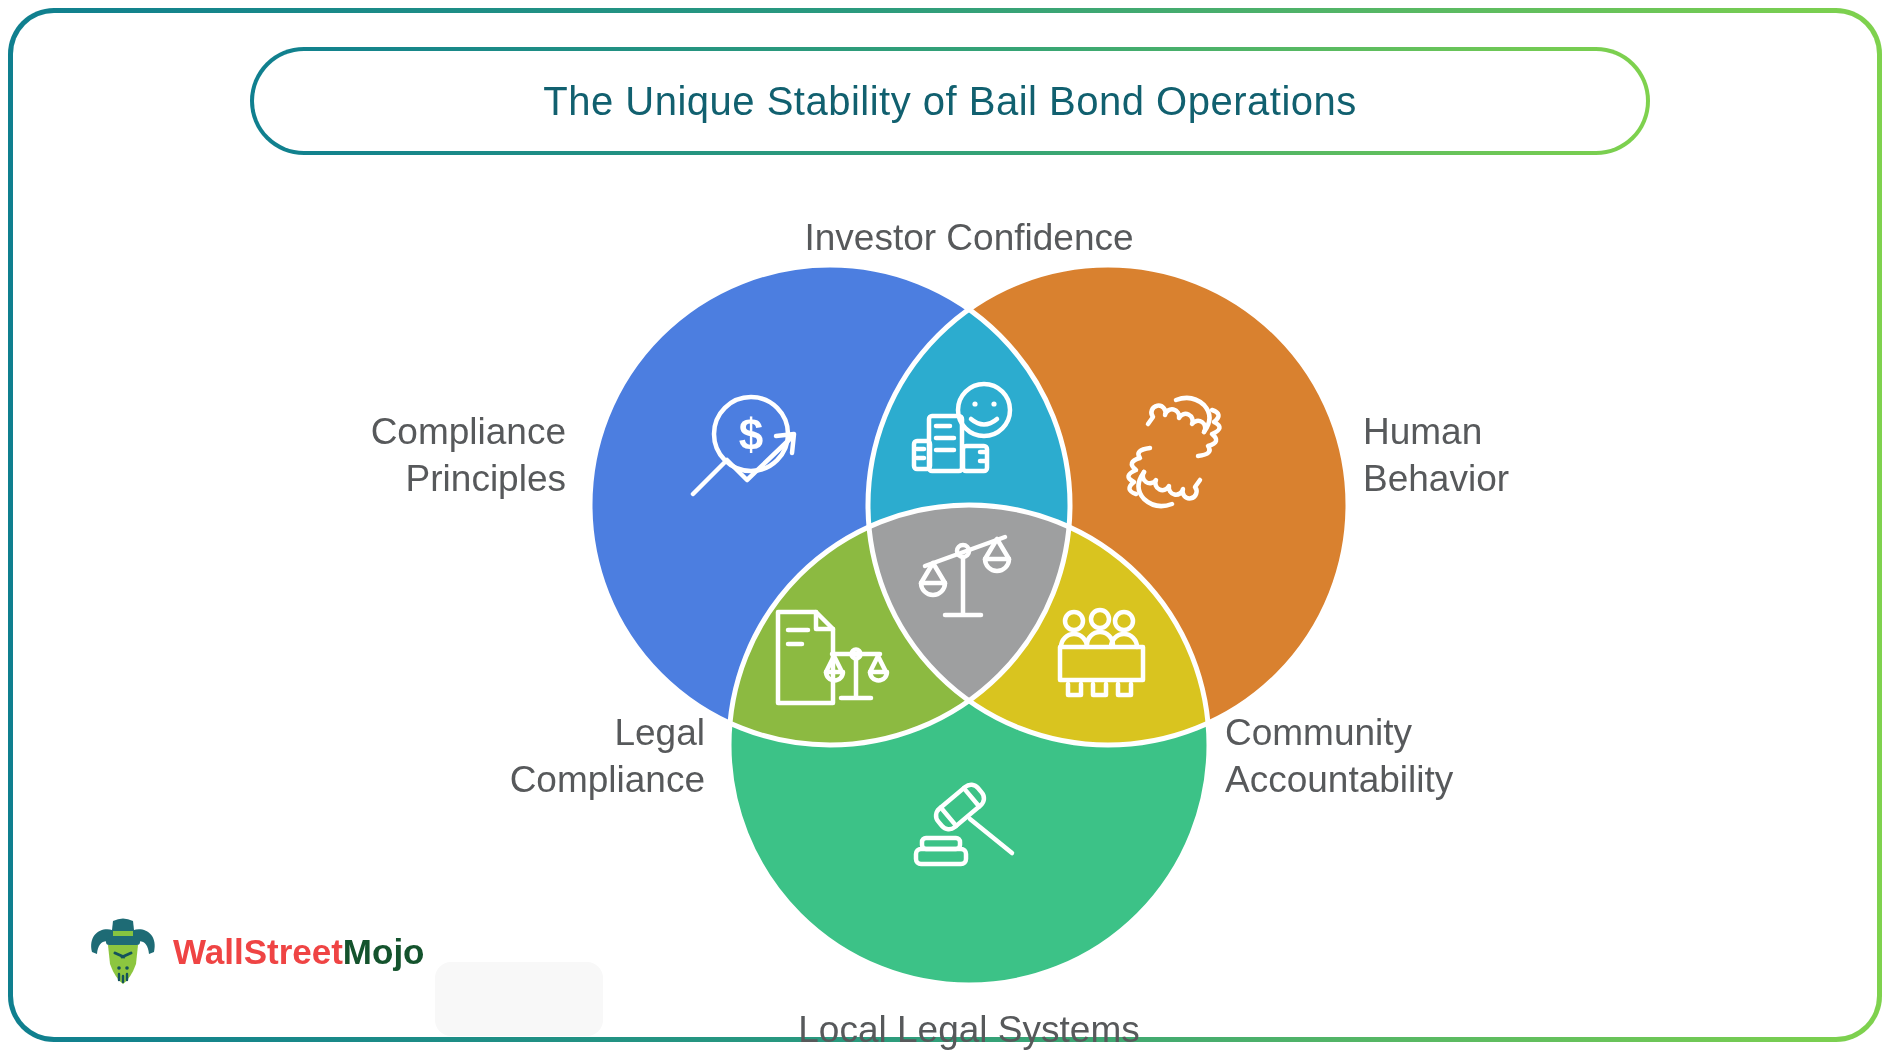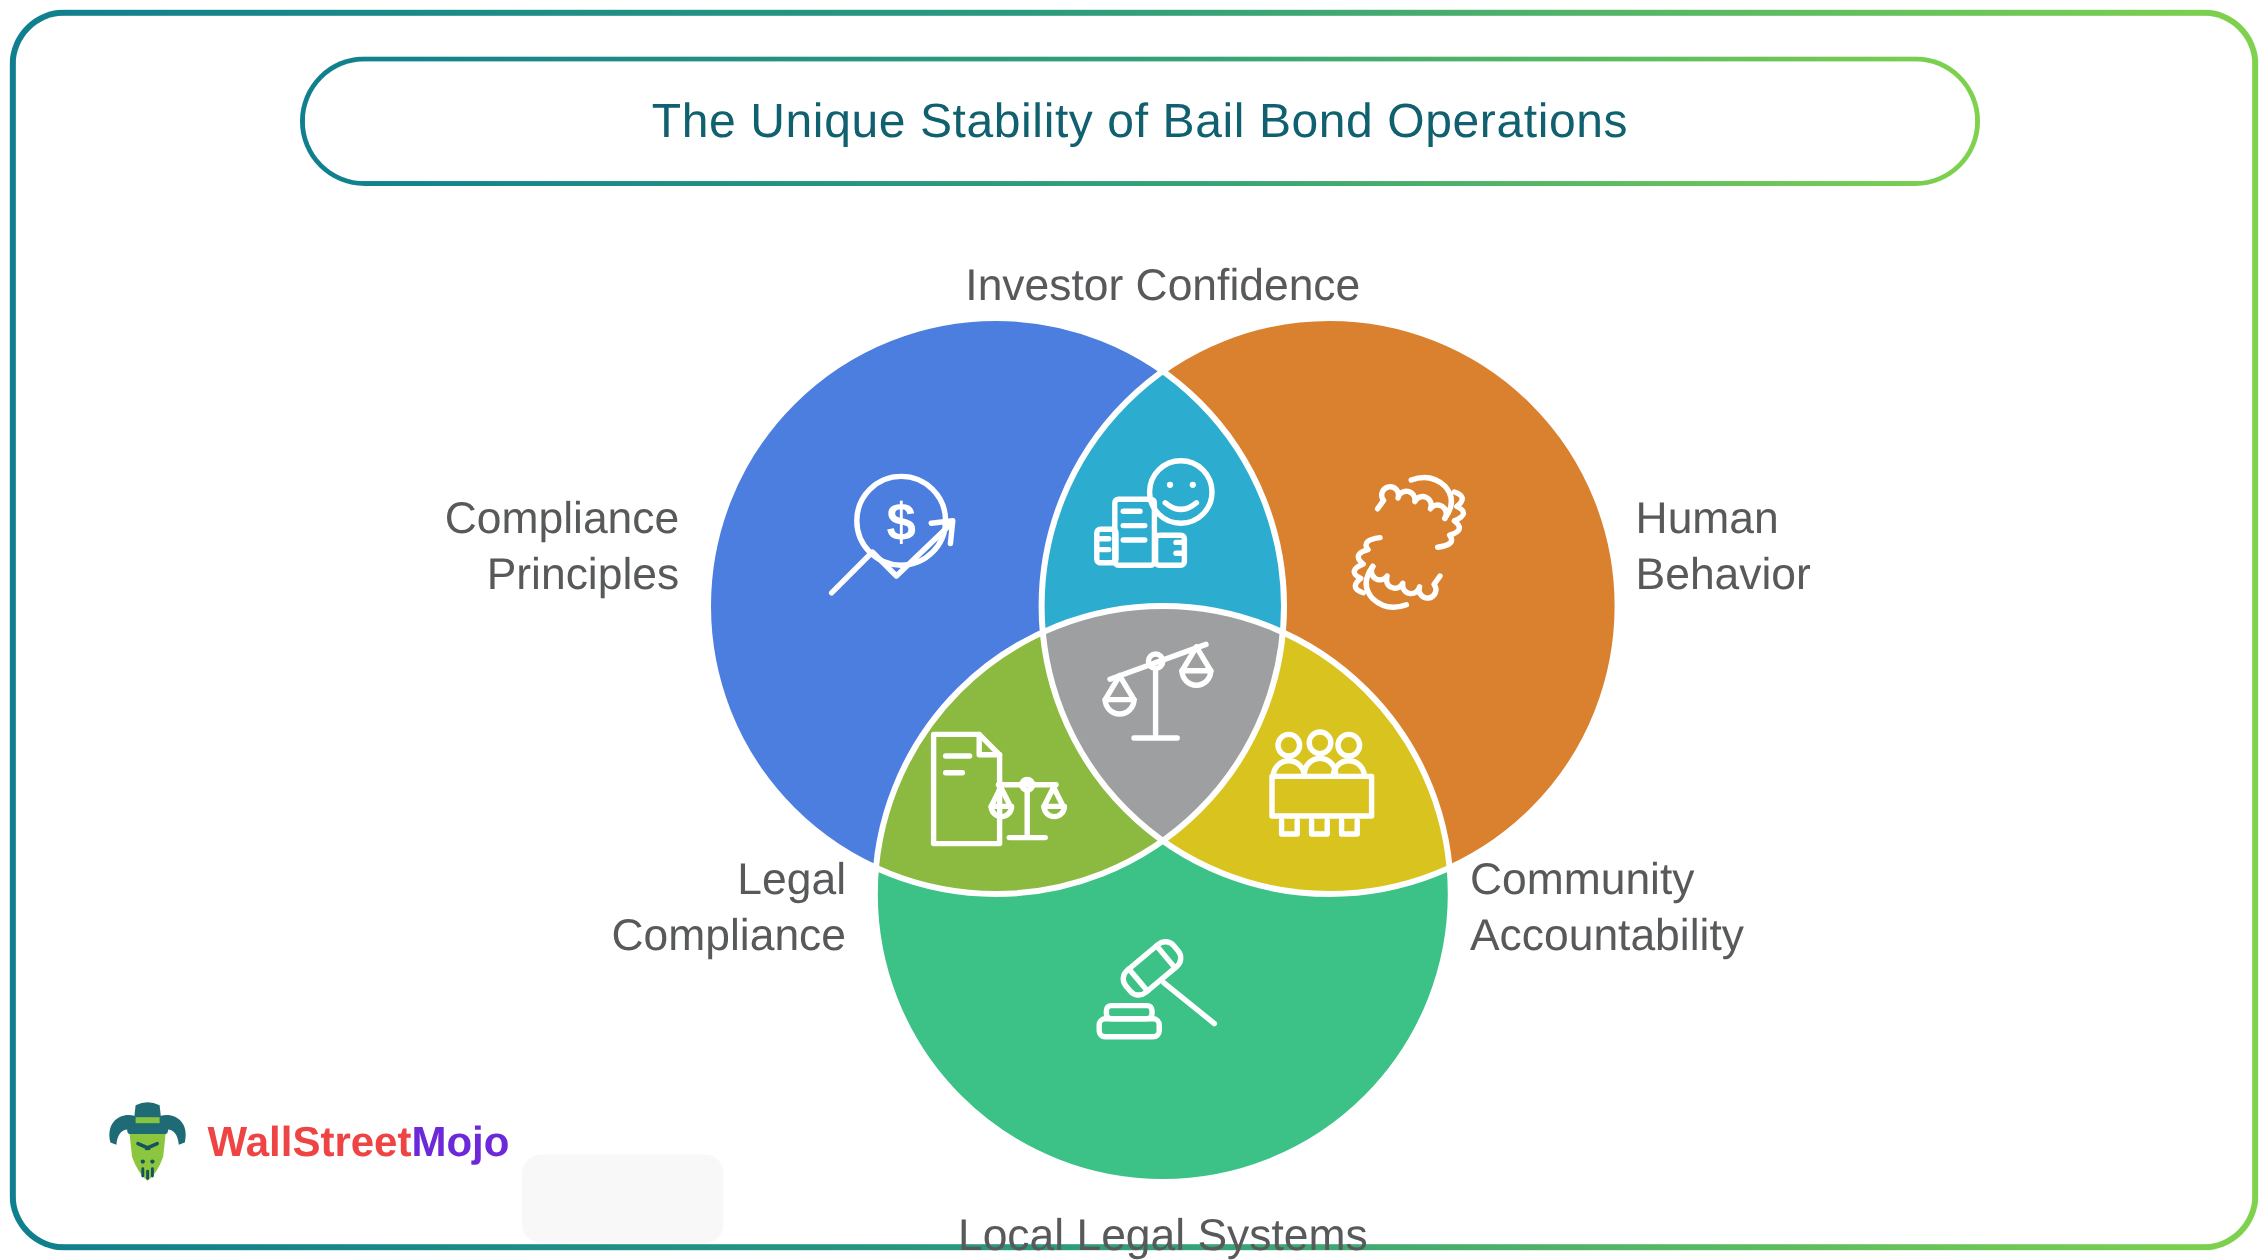--- a/index.html
+++ b/index.html
@@ -18,21 +18,21 @@
   .lbl.c{text-align:center;} .lbl.r{text-align:right;} .lbl.l{text-align:left;}
   .lbl-investor{left:669px;top:214px;width:600px;}
   .lbl-financial{left:266px;top:408px;width:300px;}
   .lbl-human{left:1363px;top:408px;width:330px;}
   .lbl-legal{left:405px;top:709px;width:300px;}
   .lbl-community{left:1225px;top:709px;width:380px;}
   .lbl-local{left:669px;top:986px;width:600px;margin-top:20px;}
   .watermark{position:absolute;left:435px;top:962px;width:168px;height:74px;border-radius:16px;background:#f8f8f8;}
   .logo{position:absolute;left:86px;top:916px;display:flex;align-items:center;gap:13px;}
   .logo-text{font-size:35px;font-weight:bold;}
-  .logo-text .p1{color:#ef4444;} .logo-text .p2{color:#6d28d9;}
+  .logo-text .p1{color:#ef4444;} .logo-text .p2{color:#14532d;}
   .icon-stroke{fill:none;stroke:#fff;stroke-width:4.5;stroke-linecap:round;stroke-linejoin:round;}
 </style>
 </head>
 <body>
 
 <div class="canvas">
 
   <div class="frame"></div>
 
   <div class="title-pill">

